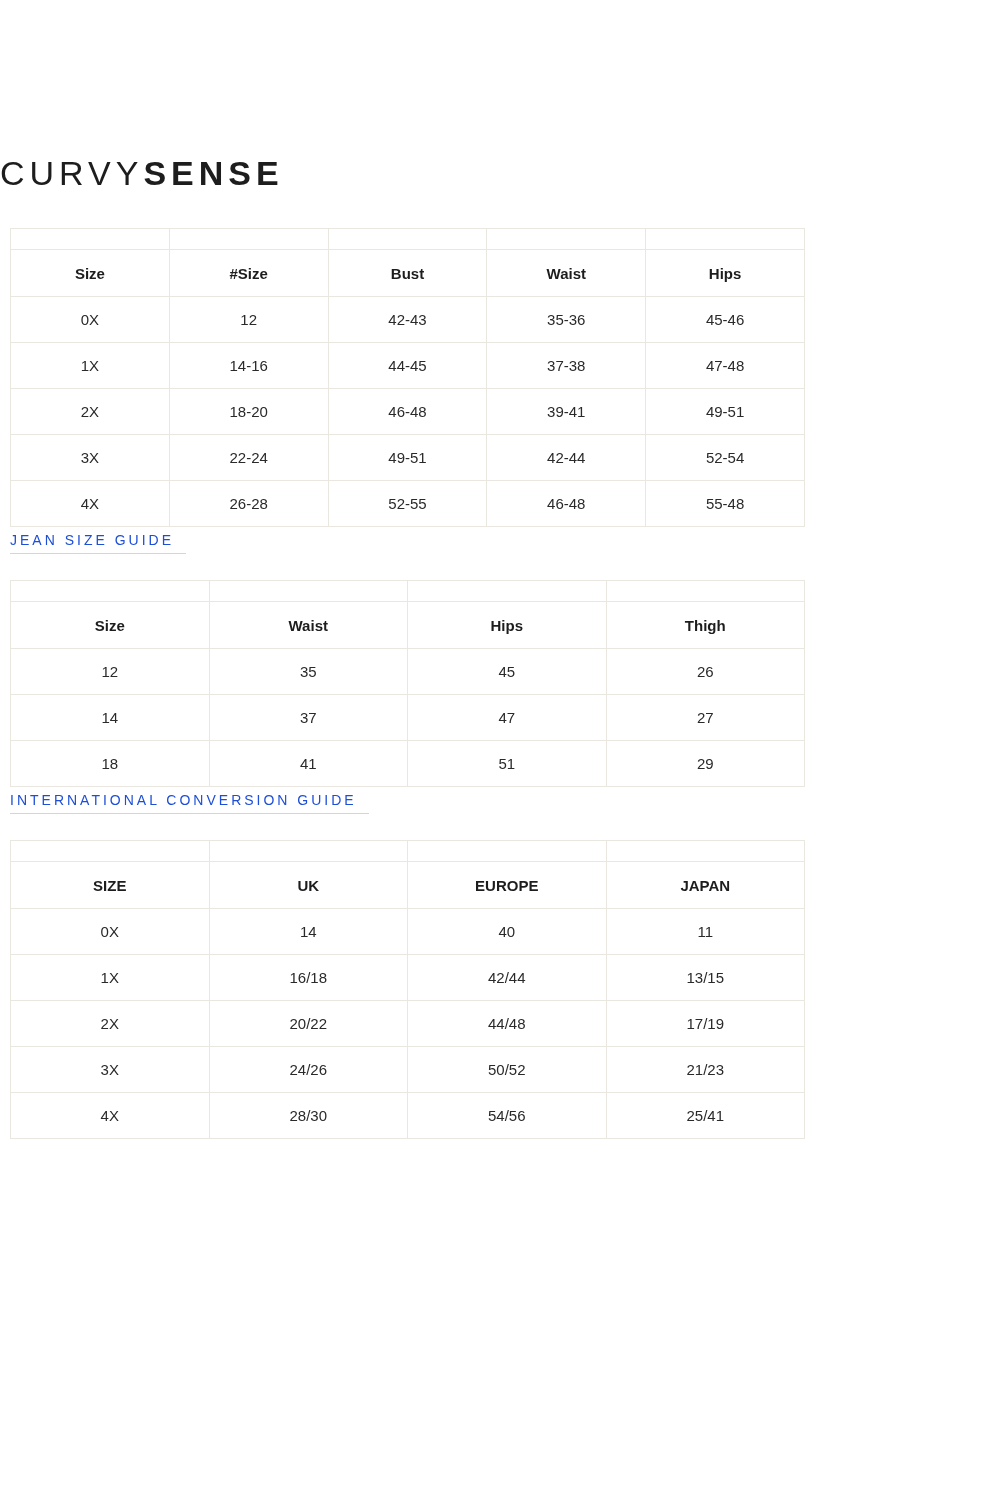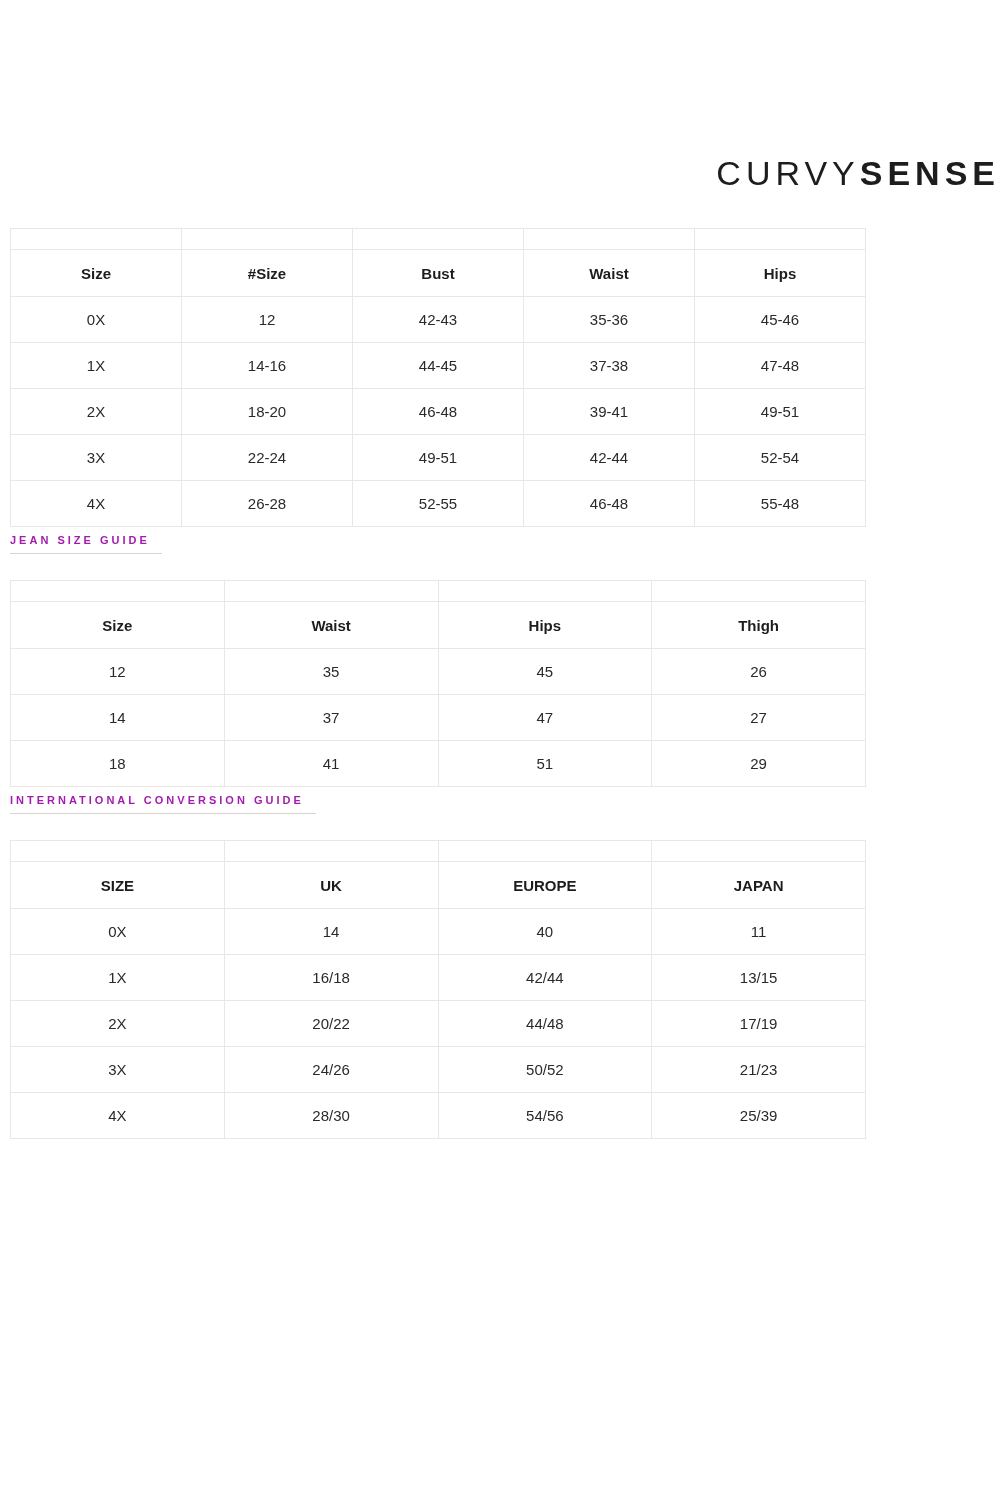--- a/index.html
+++ b/index.html
@@ -13,35 +13,35 @@
     -webkit-font-smoothing: antialiased;
   }
   .page {
     width: 1000px;
     height: 1500px;
     overflow: hidden;
     background: #ffffff;
   }
   
   .brand {
-    text-align: right;
+    text-align: left;
     padding-top: 153px;
     line-height: 40px;
     font-size: 34px;
     letter-spacing: 5px;
     white-space: nowrap;
   }
   .brand-light { font-weight: 300; }
   .brand-bold  { font-weight: 700; }
 
   
   table.size-table {
     border-collapse: collapse;
     table-layout: fixed;
-    width: 856px;
+    width: 795px;
     margin-left: 10px;
     background: #ffffff;
   }
   table.size-table td,
   table.size-table th {
     border: 1px solid #eae7e1;
     text-align: center;
     vertical-align: middle;
     font-size: 15px;
     padding: 0;
@@ -57,25 +57,25 @@
     font-weight: 400;
     color: #2a2a2a;
   }
   #table-0 { margin-top: 35px; }
   #table-1, #table-2 { margin-top: 0; }
 
   
   .section-heading {
     display: table; 
     margin: 6px 0 26px 10px;
-    font-size: 11px;
-    font-weight: 700;
+    font-size: 14px;
+    font-weight: 400;
     letter-spacing: 3px;
     line-height: 14px;
-    color: #a21caf;
+    color: #1d4ed8;
     padding: 0 12px 6px 0;
     border-bottom: 1px solid #d8d5cf;
     text-transform: uppercase;
     white-space: nowrap;
   }
 </style>
 </head>
 <body>
 
 <div class="page">
@@ -235,18 +235,18 @@
         <tr>
           <td>3X</td>
           <td>24/26</td>
           <td>50/52</td>
           <td>21/23</td>
         </tr>
         <tr>
           <td>4X</td>
           <td>28/30</td>
           <td>54/56</td>
-          <td>25/39</td>
+          <td>25/41</td>
         </tr>
       </tbody>
     </table>
 
 </div>
 
 </body></html>

